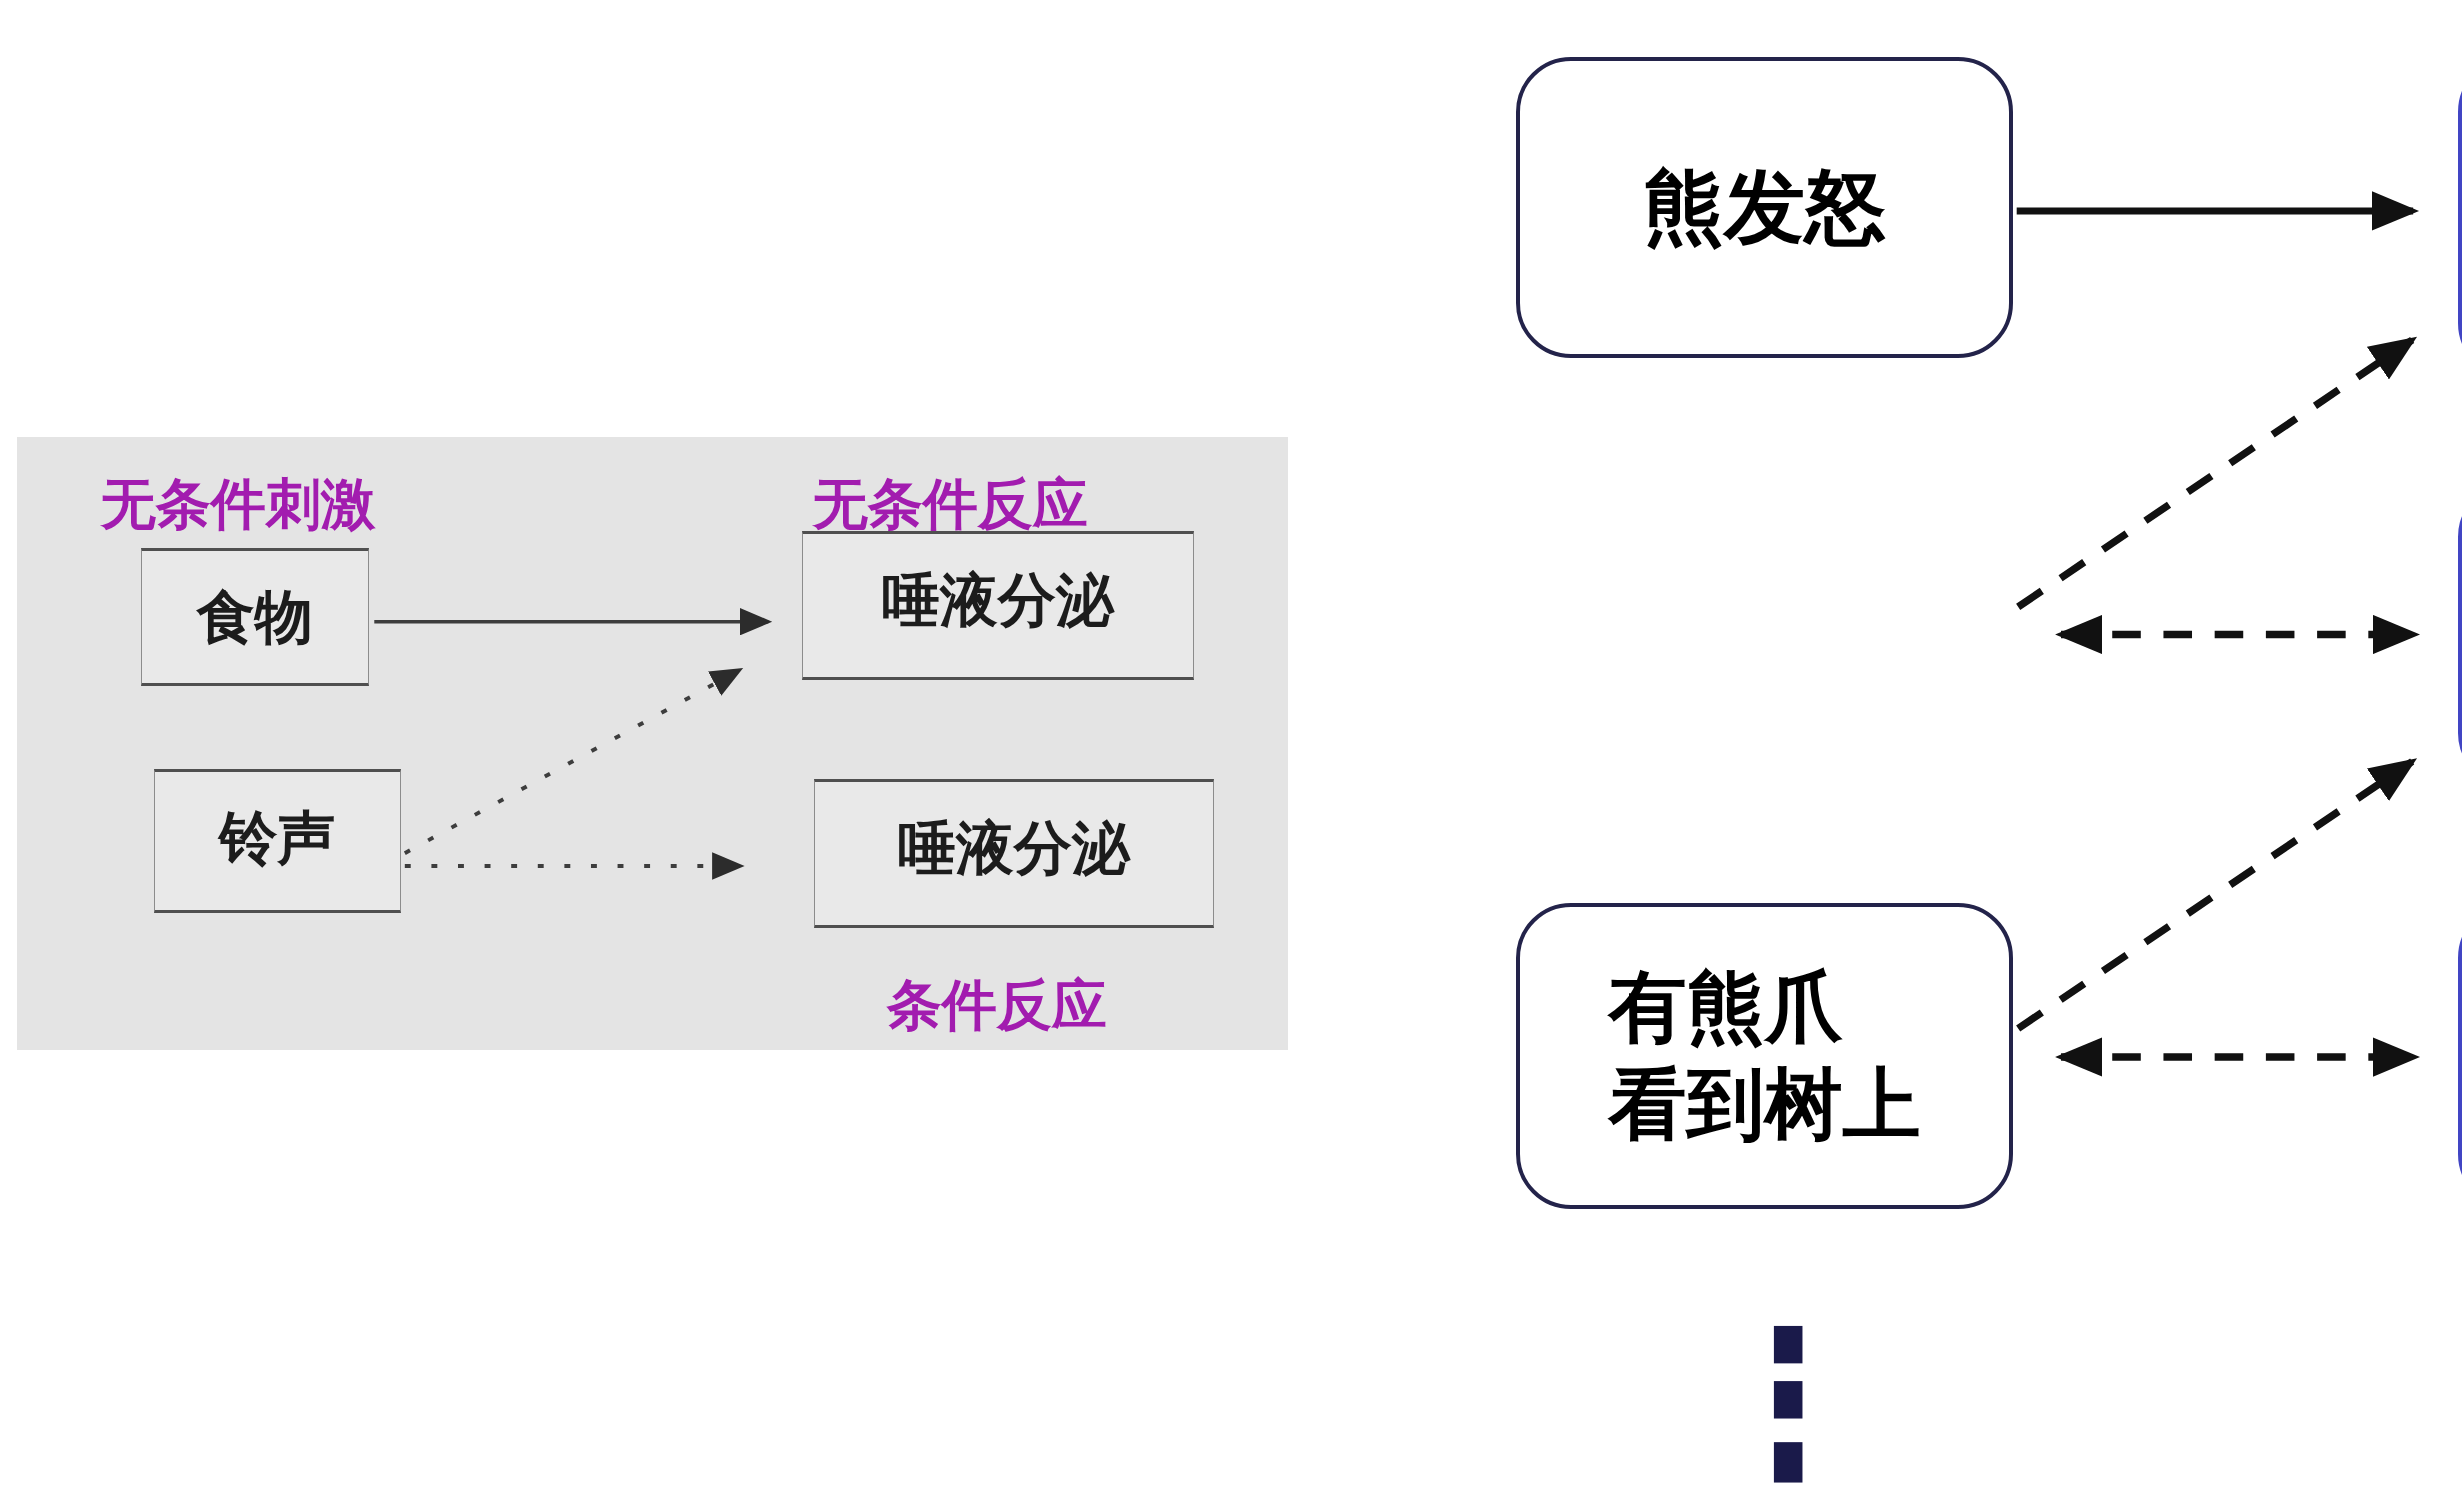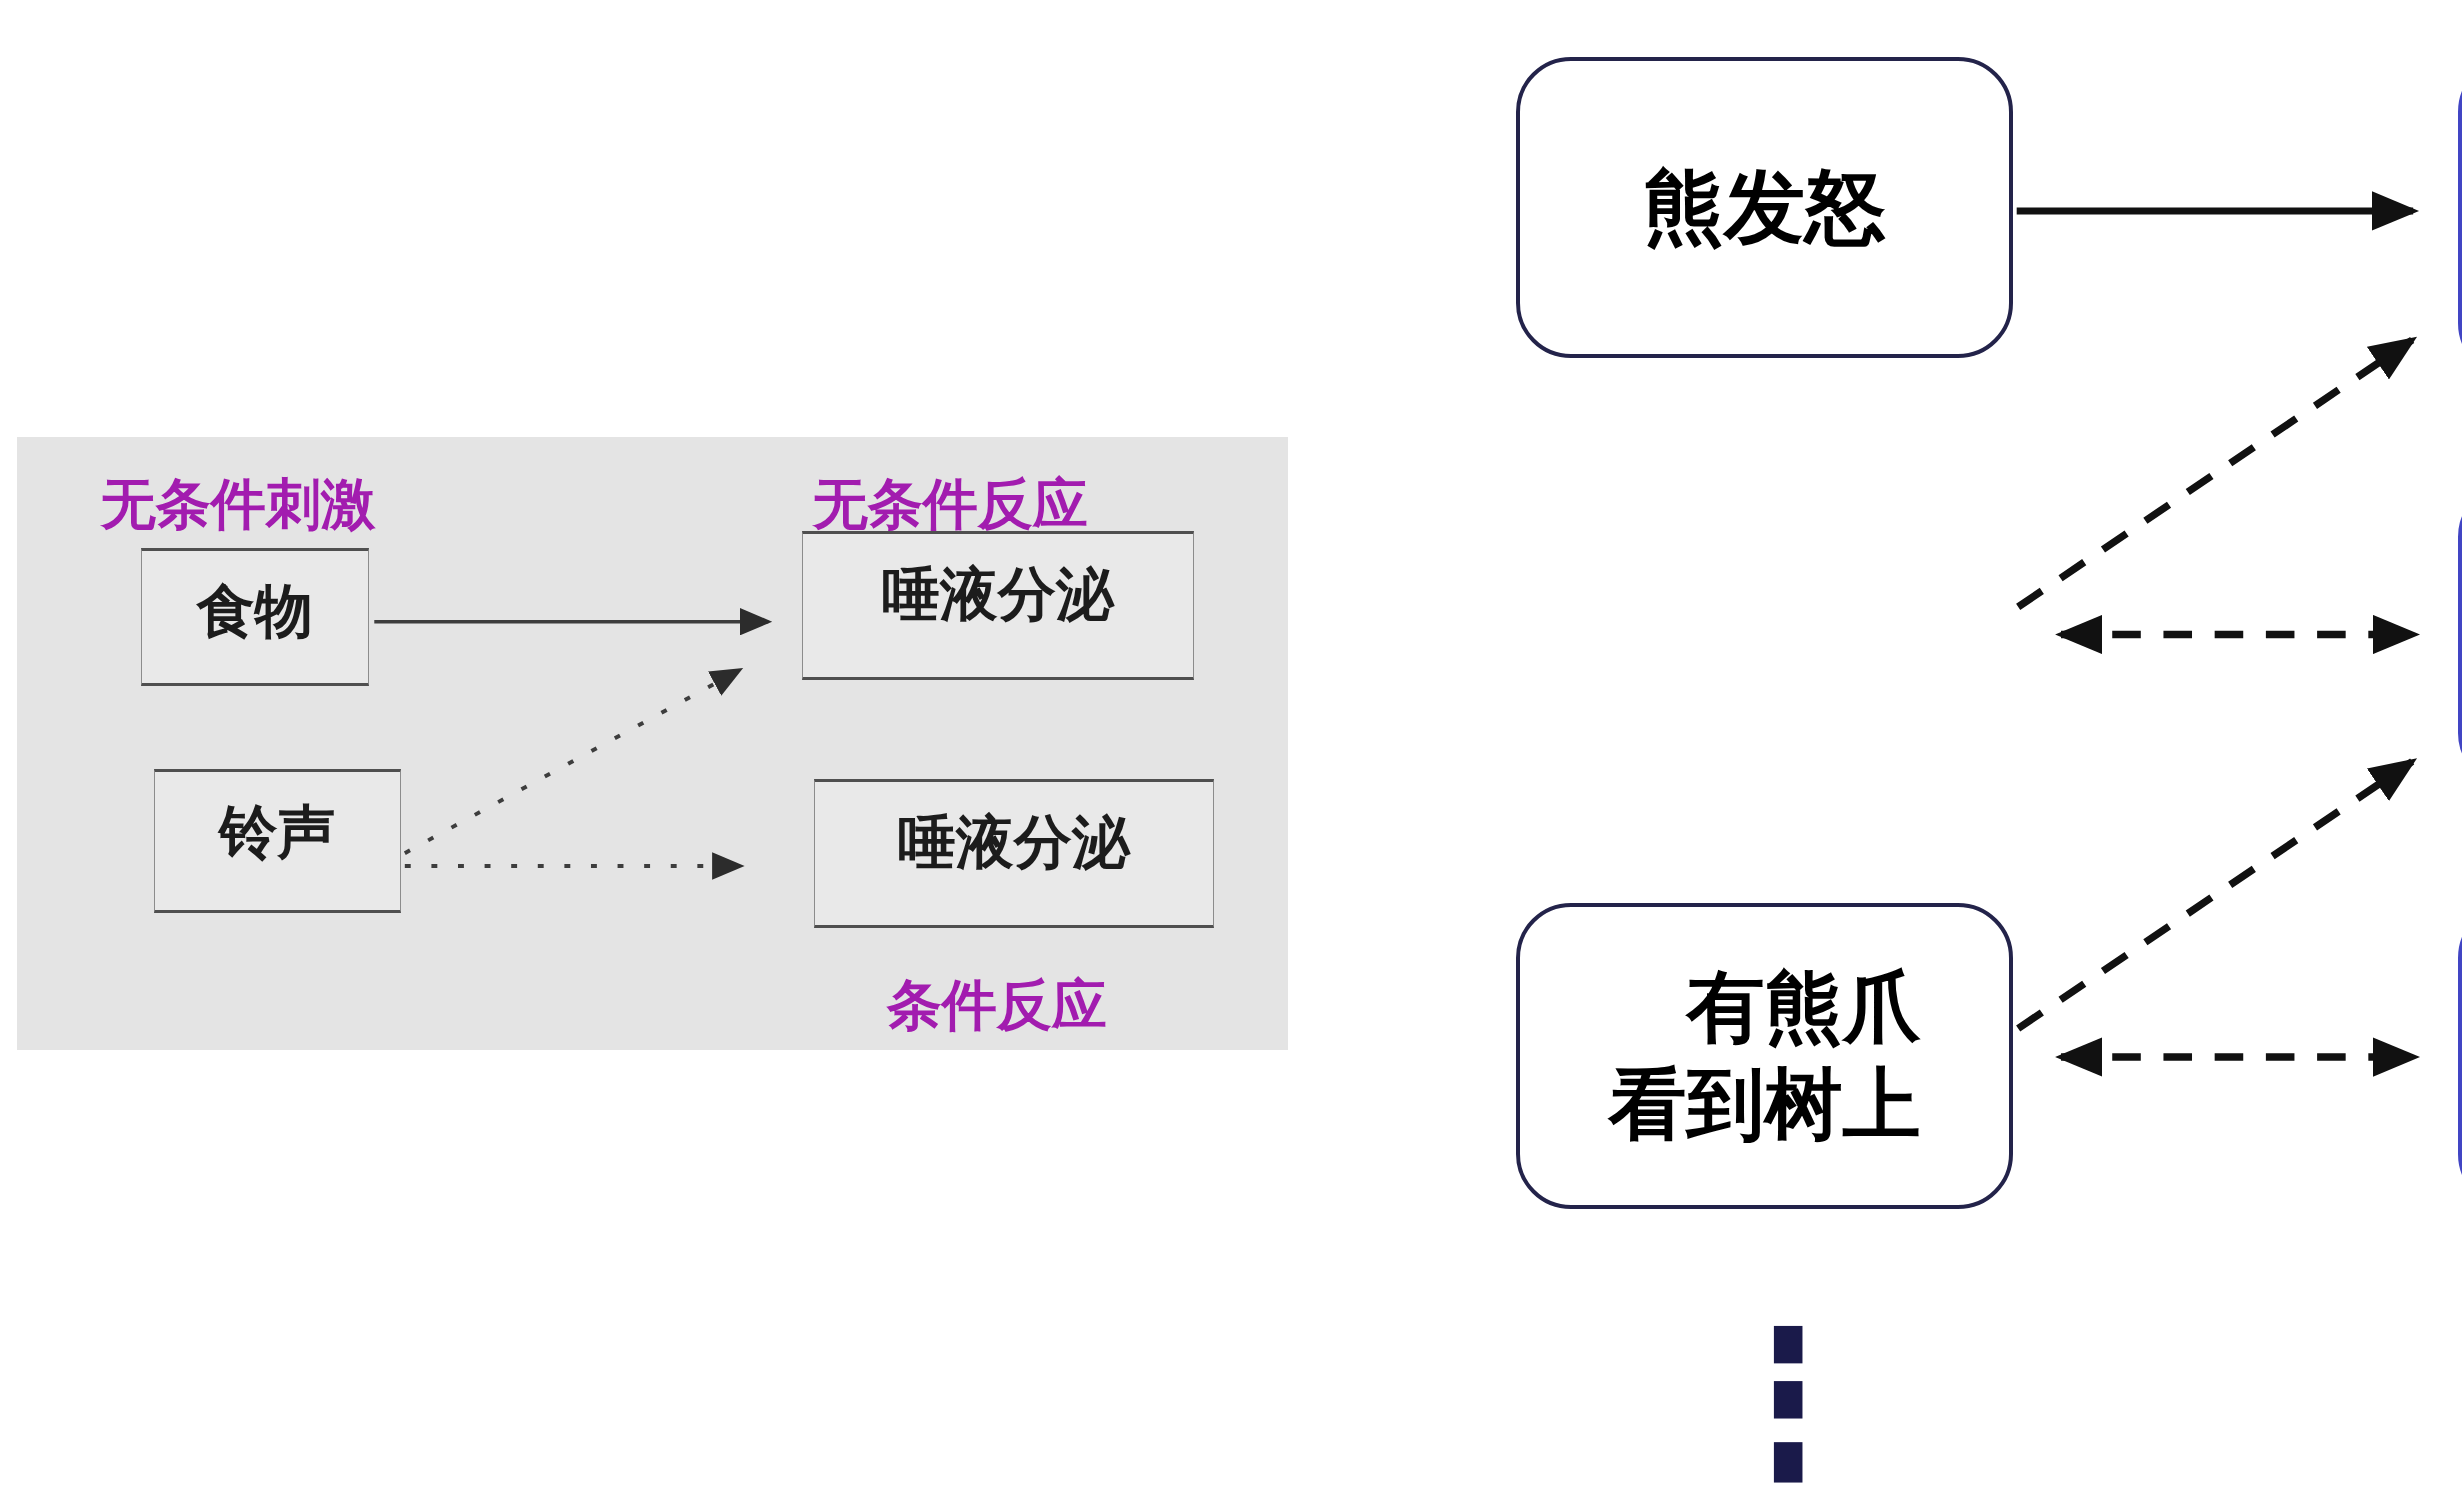--- a/index.html
+++ b/index.html
@@ -5,25 +5,25 @@
   html,body{margin:0;padding:0;width:3306px;height:1498px;background:#ffffff;overflow:hidden;
     font-family:"Liberation Sans", sans-serif;}
   .stage{position:relative;width:3306px;height:1498px;}
 
   
   .cc-panel{position:absolute;left:16.7px;top:437px;width:1271px;height:613px;background:#e4e4e4;}
   .cc-label{position:absolute;font-size:55px;font-weight:700;color:#a21caf;white-space:nowrap;}
   .cc-box{position:absolute;background:#e9e9e9;border:1.5px solid #8c8c8c;
     border-top:3.4px solid #4f4f4f;border-bottom:3.4px solid #4f4f4f;
     display:flex;justify-content:center;align-items:flex-start;
-    font-size:58px;font-weight:700;color:#1c1c1c;padding-top:22px;box-sizing:border-box;}
+    font-size:58px;font-weight:700;color:#1c1c1c;padding-top:28px;box-sizing:border-box;}
 
   
   .node{position:absolute;background:#ffffff;border-radius:55px;display:flex;
-    align-items:center;justify-content:center;text-align:right;color:#000;box-sizing:border-box;}
+    align-items:center;justify-content:center;text-align:left;color:#000;box-sizing:border-box;}
   .node--stim{border:4.4px solid #23234a;font-size:81px;font-weight:700;line-height:1.25;}
   .node--val{border:4.4px solid #4145c4;}
 
   .overlay{position:absolute;left:0;top:0;width:3306px;height:1498px;pointer-events:none;}
 </style>
 </head>
 <body>
 
 <div class="stage">
 

